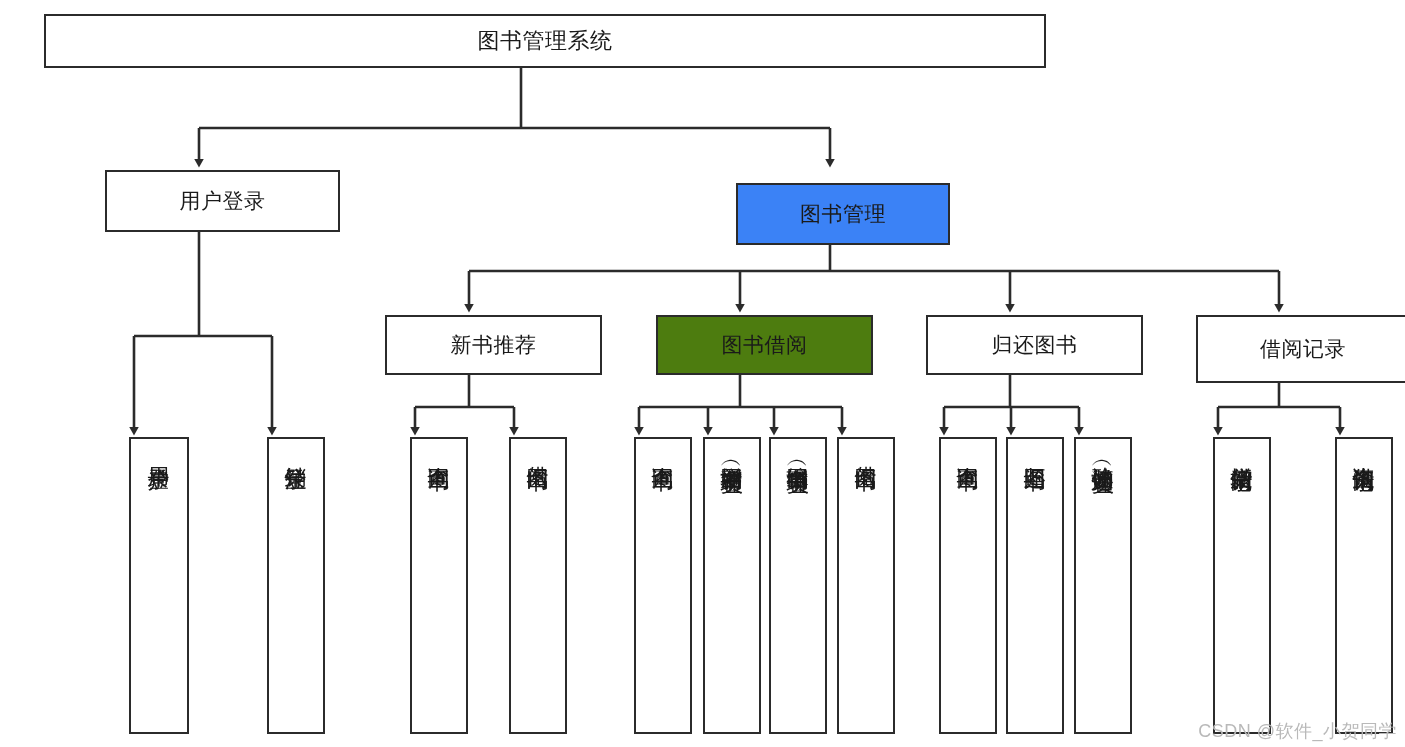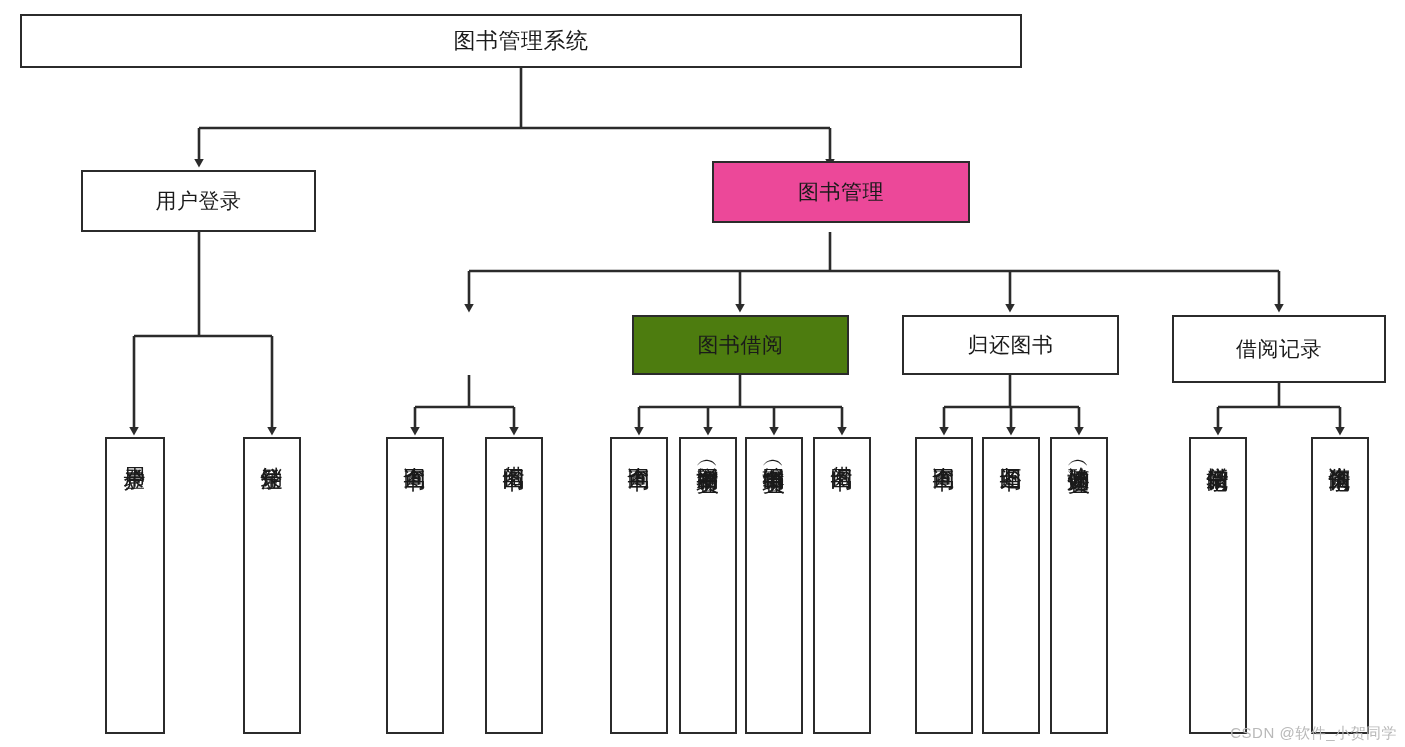--- a/index.html
+++ b/index.html
@@ -29,20 +29,21 @@
   }
   .node-box {
     position: absolute;
     box-sizing: border-box;
     background: #ffffff;
     border: 2px solid #0c4a6e;
     display: flex;
     align-items: center;
     justify-content: center;
     color: #1a1a1a;
+    margin-left: 24px;
   }
   .node-label {
     display: block;
     text-align: center;
     line-height: 1.18;
     letter-spacing: 0.5px;
   }
   
   .node-h .node-label {
     font-size: 21px;
@@ -61,21 +62,21 @@
     text-orientation: upright;
     font-size: 22px;
     line-height: 1.05;
     letter-spacing: 1px;
     white-space: nowrap;
   }
   #watermark {
     position: absolute;
     right: 8px;
     bottom: 4px;
-    font-size: 15px;
+    font-size: 18px;
     color: #b9b9b9;
     letter-spacing: 0.5px;
     white-space: nowrap;
     pointer-events: none;
   }
 </style>
 </head>
 <body>
 
 <div id="diagram-root">
@@ -133,24 +134,27 @@
     </g>
   </svg>
 
   <div class="node-box node-h node-root" style="left: 20px; top: 14px; width: 1002px; height: 54px; border-color: rgb(43, 43, 43); background: rgb(255, 255, 255); color: rgb(26, 26, 26);">
     <span class="node-label">图书管理系统</span>
   </div>
 
   <div class="node-box node-h" style="left: 81px; top: 170px; width: 235px; height: 62px; border-color: rgb(43, 43, 43); background: rgb(255, 255, 255); color: rgb(26, 26, 26);">
     <span class="node-label">用户登录</span>
   </div>
-  <div class="node-box node-h" style="left: 712px; top: 161px; width: 258px; height: 62px; border-color: rgb(43, 43, 43); background: #ec4899; color: rgb(26, 26, 26);">
+  <div class="node-box node-h" style="left: 712px; top: 183px; width: 214px; height: 62px; border-color: rgb(43, 43, 43); background: #3b82f6; color: rgb(26, 26, 26);">
     <span class="node-label">图书管理</span>
   </div>
 
+  <div class="node-box node-h" style="left: 361px; top: 315px; width: 217px; height: 60px; border-color: rgb(43, 43, 43); background: rgb(255, 255, 255); color: rgb(26, 26, 26);">
+    <span class="node-label">新书推荐</span>
+  </div>
   <div class="node-box node-h" style="left: 632px; top: 315px; width: 217px; height: 60px; border-color: rgb(43, 43, 43); background: #4d7c0f; color: rgb(26, 26, 26);">
     <span class="node-label">图书借阅</span>
   </div>
   <div class="node-box node-h" style="left: 902px; top: 315px; width: 217px; height: 60px; border-color: rgb(43, 43, 43); background: rgb(255, 255, 255); color: rgb(26, 26, 26);">
     <span class="node-label">归还图书</span>
   </div>
   <div class="node-box node-h" style="left: 1172px; top: 315px; width: 214px; height: 68px; border-color: rgb(43, 43, 43); background: rgb(255, 255, 255); color: rgb(26, 26, 26);">
     <span class="node-label">借阅记录</span>
   </div>
 

